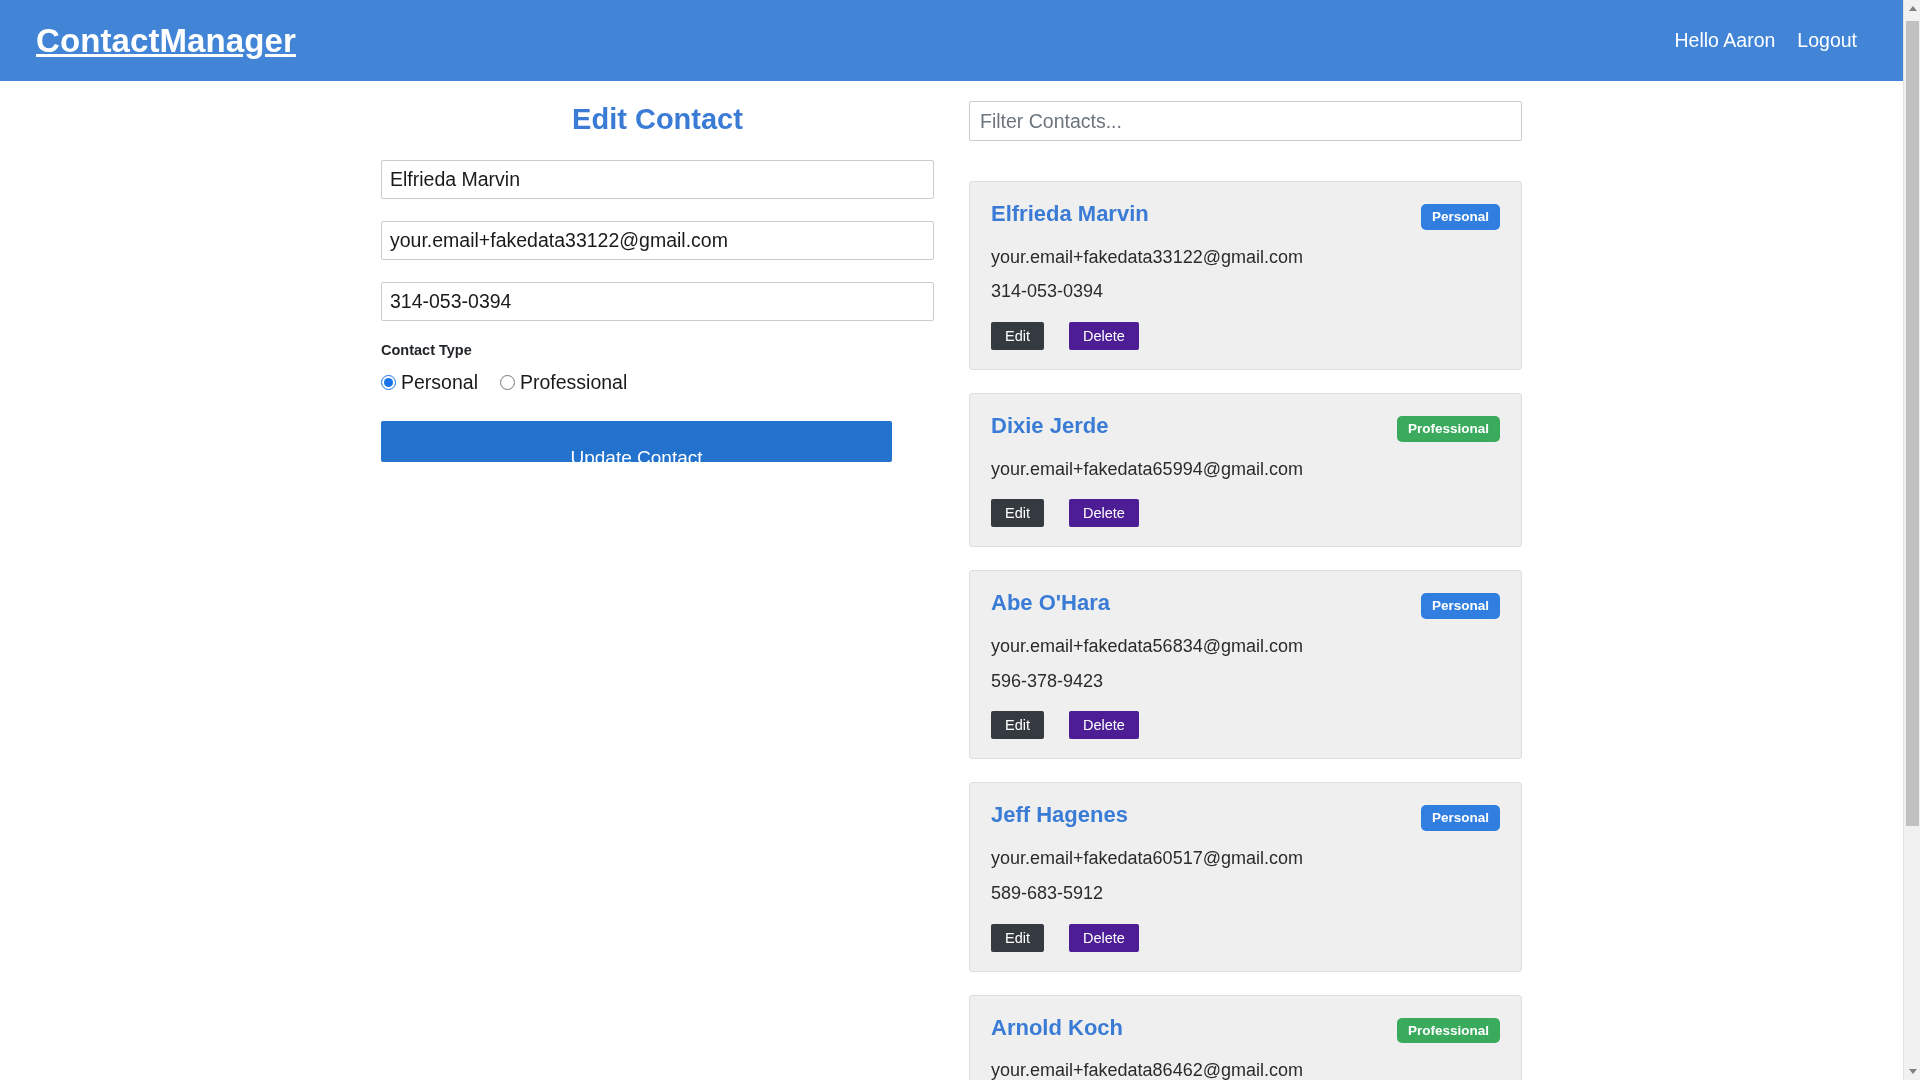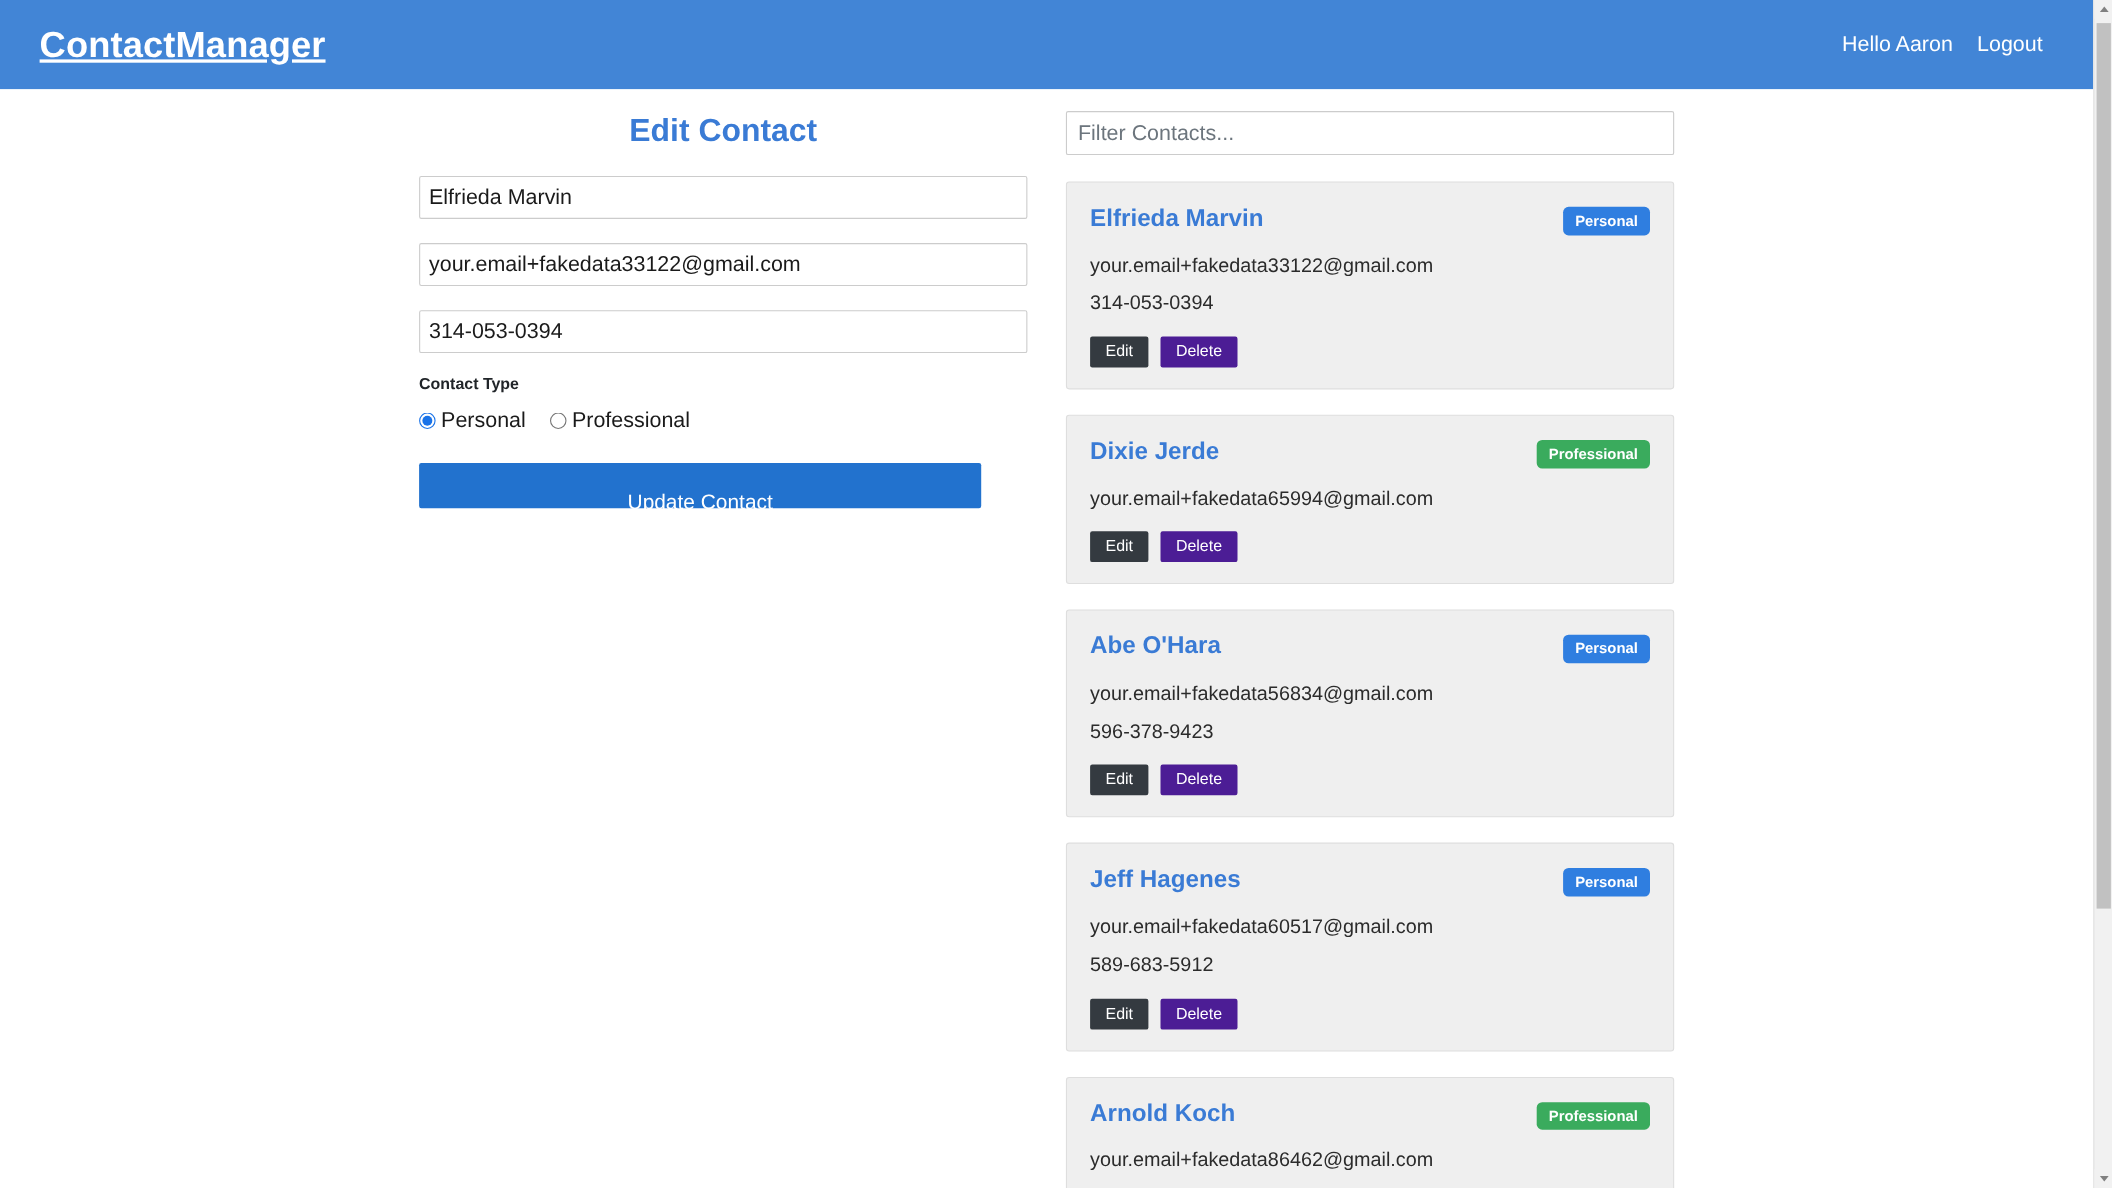--- a/index.html
+++ b/index.html
@@ -154,21 +154,21 @@
     width: 553px;
     height: 40px;
     border: 1px solid #cccccc;
     border-radius: 2px;
     background: #ffffff;
     font-family: "Liberation Sans", sans-serif;
     font-size: 19.5px;
     color: #1a1a1a;
     padding: 0 10px;
     outline: none;
-    margin-bottom: 24px;
+    margin-bottom: 40px;
   }
   .filter-input::placeholder { color: #6c757d; }
 
   .card {
     position: relative;
     width: 553px;
     background: #efefef;
     border: 1px solid #dedede;
     border-radius: 3px;
     padding: 20px 21px 19px 21px;
@@ -201,21 +201,21 @@
   .badge-professional { background: #3aab5d; }
 
   .card-line {
     font-size: 18px;
     color: #2b2b2b;
     line-height: 1.1;
     margin-bottom: 15px;
   }
   .card-actions {
     display: flex;
-    gap: 11px;
+    gap: 25px;
     margin-top: 20px;
     align-items: center;
   }
   .btn-sm {
     border: none;
     border-radius: 2px;
     font-family: "Liberation Sans", sans-serif;
     font-size: 14.5px;
     color: #ffffff;
     padding: 0 14px;

